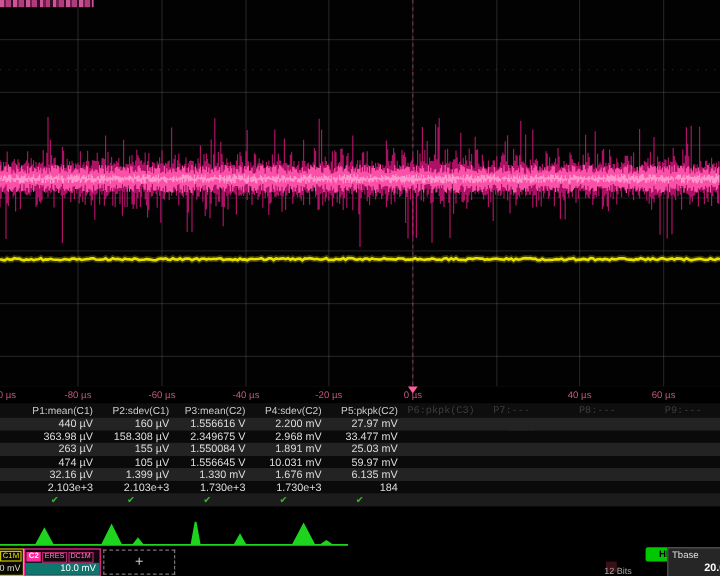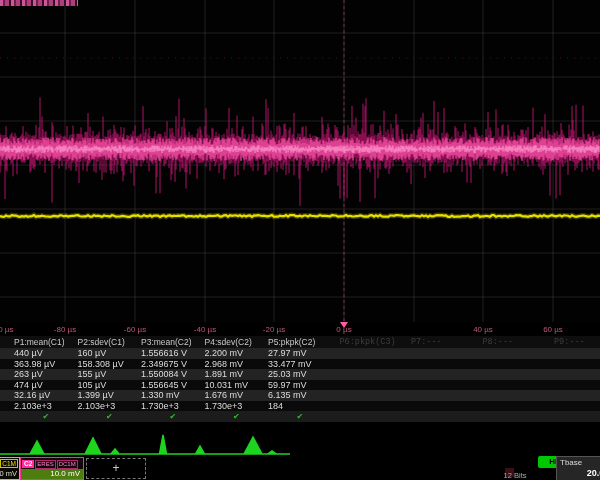--- a/index.html
+++ b/index.html
@@ -16,39 +16,39 @@
   .tlabel{position:absolute;top:3px;transform:translateX(-50%);font-size:8px;color:#c0557f;white-space:nowrap;}
   .trig-marker{position:absolute;top:0;width:0;height:0;border-left:4px solid transparent;
             border-right:4px solid transparent;border-top:6px solid #ff5fa2;}
   
   .mtable{position:absolute;left:0;top:336px;width:600px;}
   .mrow{display:flex;padding-left:14px;width:660px;}
   .mrow.hdr{background:#0e0e0e;}
   .mrow.light{background:#232323;}
   .mrow.dark{background:#0a0a0a;}
   .mrow.chk{background:#1c1c1c;}
-  .mcell{flex:0 0 63.5px;width:63.5px;text-align:left;font-size:9px;color:#dcdcdc;
+  .mcell{flex:0 0 63.5px;width:63.5px;text-align:right;font-size:9px;color:#dcdcdc;
          line-height:10.5px;height:10.5px;white-space:nowrap;overflow:hidden;}
   .mhead{font-size:8.5px;color:#c9c9c9;line-height:12px;height:12px;}
   .mhead.dim{color:#3d3d3d;text-align:left;padding-left:8px;font-family:Liberation Mono, monospace;}
   .mcheck{color:#2fbf2f;font-size:8px;text-align:center;line-height:11px;height:11px;}
   
   .hist{position:absolute;left:0;top:430px;width:600px;height:26px;}
   
   .bottombar{position:absolute;left:0;top:456px;width:600px;height:24px;background:#000;}
   .c1box{position:absolute;left:-20px;top:1px;width:38px;height:21px;border:1px solid #cbc400;
          display:flex;flex-direction:column;justify-content:space-between;background:#0a0a00;}
   .c1tag{align-self:flex-end;font-size:6.5px;color:#e8e000;border:1px solid #cbc400;
          line-height:7px;padding:0 1px;margin:1px 1px 0 0;white-space:nowrap;}
   .c1val{font-size:7.5px;color:#ddd;text-align:right;padding:0 2px 1px 0;white-space:nowrap;}
   .c2box{position:absolute;left:20px;top:1px;width:62px;height:21px;border:1px solid #ff2d9b;background:#14060d;}
   .c2top{display:flex;height:10px;align-items:center;gap:1px;padding:1px 1px 0 1px;}
   .c2name{background:#ff2d9b;color:#fff;font-size:6.5px;font-weight:bold;padding:0 2px;line-height:8px;}
   .c2flag{border:1px solid #b3256f;color:#ff86c4;font-size:6px;line-height:7px;padding:0 1px;white-space:nowrap;}
-  .c2val{height:10px;background:#4d7c0f;color:#fff;font-size:8px;line-height:10px;
+  .c2val{height:10px;background:#0f766e;color:#fff;font-size:8px;line-height:10px;
          text-align:right;padding-right:3px;}
   .addbox{position:absolute;left:86px;top:2px;width:58px;height:19px;border:1px dashed #777;
           color:#ccc;font-size:12px;text-align:center;line-height:18px;}
   .redfrag{position:absolute;left:505px;top:12px;width:9px;height:9px;background:#3a1016;}
   .hdbadge{position:absolute;left:538px;top:0;width:34px;height:12px;background:#00c800;color:#000;
            font-weight:bold;font-size:8px;text-align:center;line-height:12px;border-radius:2px;}
   .bits{position:absolute;left:494px;top:15px;width:42px;text-align:center;color:#a9a9a9;font-size:7.5px;}
   .tbasebox{position:absolute;left:556px;top:0;width:62px;height:23px;background:#262626;border:1px solid #555;}
   .tbaselabel{font-size:8px;color:#ddd;padding:1px 0 0 3px;}
   .tbaseval{font-size:9px;font-weight:bold;color:#fff;text-align:right;padding:1px 2px 0 0;white-space:nowrap;}

